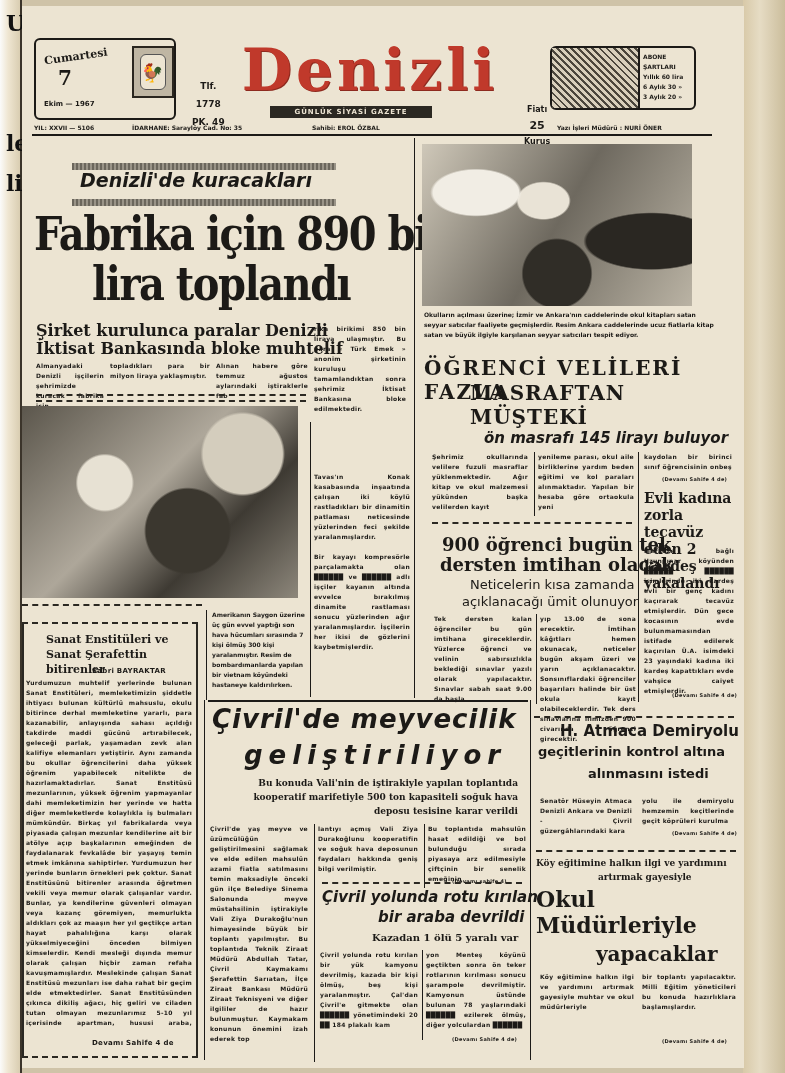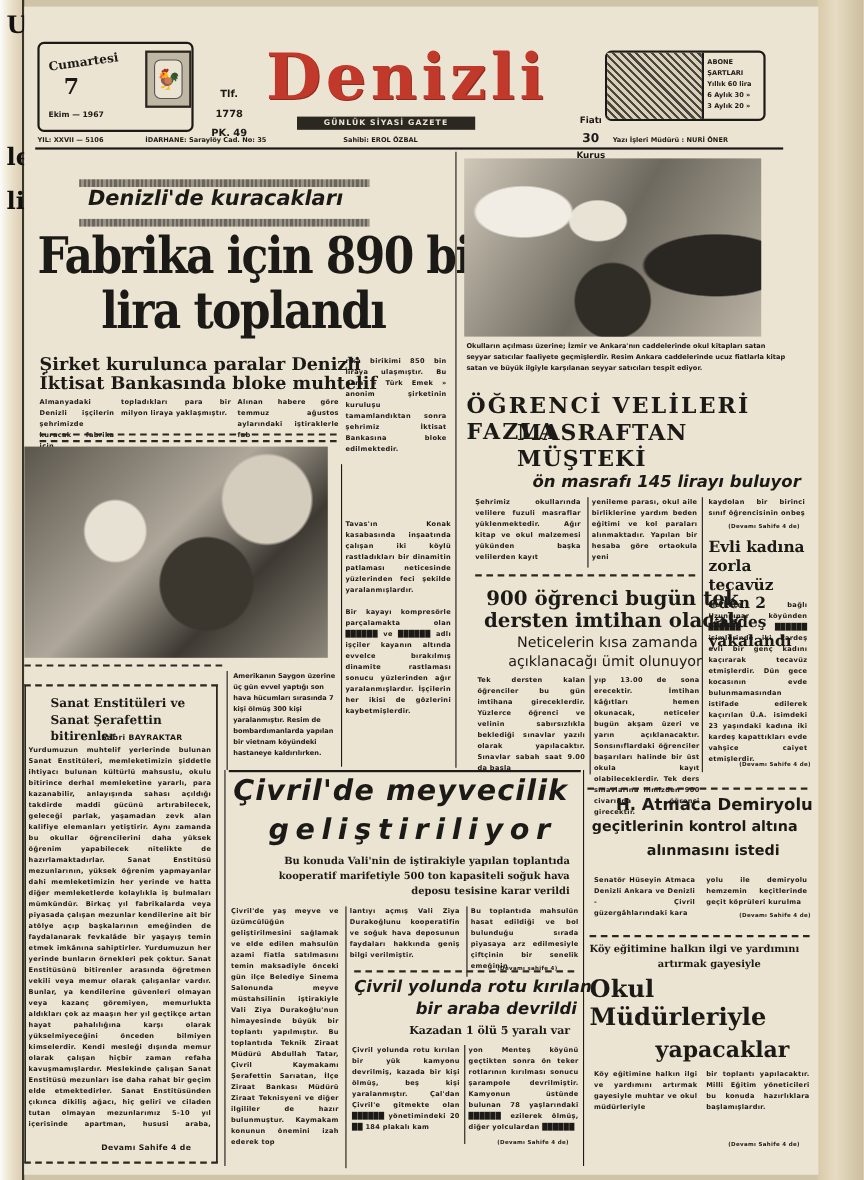--- a/index.html
+++ b/index.html
@@ -108,21 +108,21 @@
   </div>
   <div class="abs tel">
     <div>Tlf.</div>
     <div>1778</div>
     <div>PK. 49</div>
   </div>
   <div class="abs logo">Denizli</div>
   <div class="abs subtitle-bar">GÜNLÜK SİYASİ GAZETE</div>
   <div class="abs price">
     <div>Fiatı</div>
-    <div class="val">30</div>
+    <div class="val">25</div>
     <div>Kuruş</div>
   </div>
   <div class="abs subsbox">
     <div class="art"></div>
     <div class="txt">
       <div>ABONE ŞARTLARI</div>
       <div>Yıllık 60 lira</div>
       <div>6 Aylık 30 »</div>
       <div>3 Aylık 20 »</div>
     </div>

